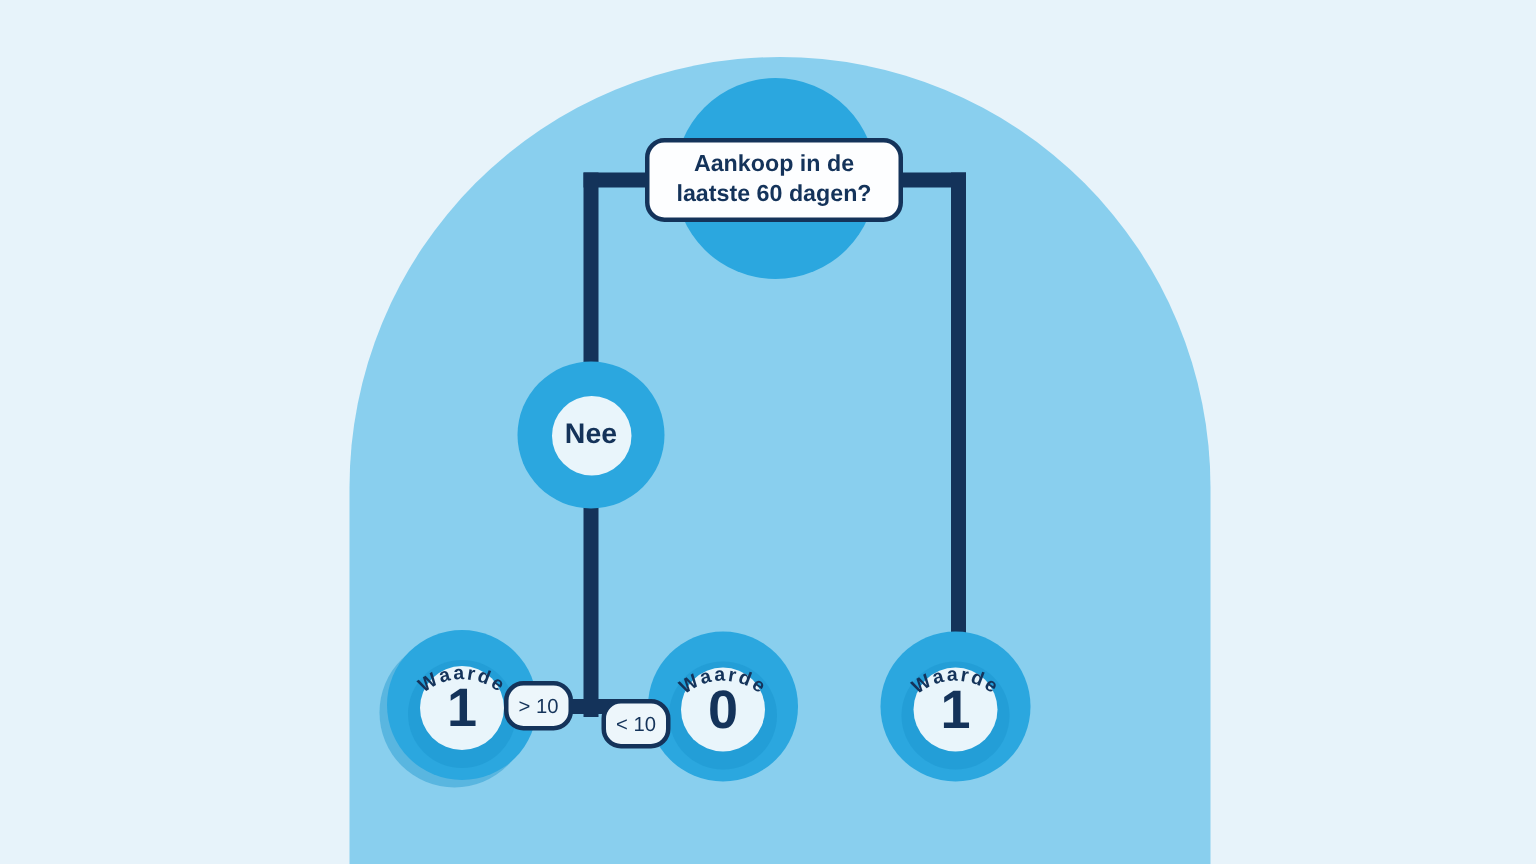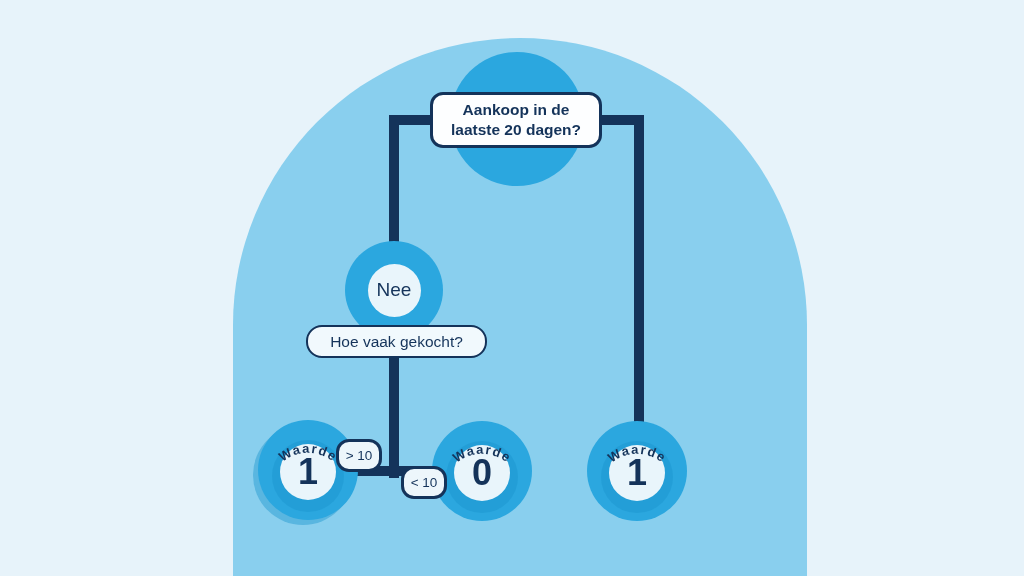--- a/index.html
+++ b/index.html
@@ -28,21 +28,21 @@
   .qbox.root{left:430px;top:92px;width:172px;height:56px;border-radius:13px;background:var(--box-bg);
         font-weight:bold;font-size:15.5px;line-height:1.3;}
   .qbox.sub{left:306px;top:325px;width:181px;height:33px;border-radius:16px;background:var(--subbox-bg);
         border-width:2.5px;font-size:15.5px;font-weight:normal;}
   .qline{display:block;}
 
   .node{position:absolute;width:98px;height:98px;border-radius:50%;background:var(--node-blue);
         display:flex;align-items:center;justify-content:center;}
   .node .node-inner{width:53px;height:53px;border-radius:50%;background:var(--node-inner);
         display:flex;align-items:center;justify-content:center;
-        font-weight:normal;font-size:19px;color:var(--navy);}
+        font-weight:bold;font-size:19px;color:var(--navy);}
   .node.nee{left:345px;top:241px;}
   .node.ja{left:589px;top:241px;}
 
   .leaf{position:absolute;width:100px;height:100px;}
   .leaf .leaf-outer{position:absolute;inset:0;border-radius:50%;background:var(--node-blue);}
   .leaf .leaf-back{position:absolute;left:-5px;top:5px;width:100px;height:100px;border-radius:50%;
         background:var(--leaf-ring);opacity:.45;}
   .leaf .leaf-ring{position:absolute;left:14px;top:20px;width:72px;height:72px;border-radius:50%;
         background:var(--leaf-ring);opacity:.55;}
   .leaf .leaf-inner{position:absolute;left:22px;top:24px;width:56px;height:56px;border-radius:50%;
@@ -51,21 +51,21 @@
   .leaf svg.arc{position:absolute;inset:0;width:100px;height:100px;overflow:visible;}
   .leaf svg.arc text{font-family:"Liberation Sans",sans-serif;font-size:13px;font-weight:bold;
         letter-spacing:1.5px;fill:var(--navy);}
   .leaf.l1{left:258px;top:420px;}
   .leaf.l2{left:432px;top:421px;}
   .leaf.l3{left:587px;top:421px;}
 
   .chip{position:absolute;width:46px;height:33px;border:3px solid var(--navy);border-radius:13px;
         background:var(--chip-bg);color:var(--navy);font-size:13.5px;
         display:flex;align-items:center;justify-content:center;}
-  .chip.gt{left:336px;top:439px;}
+  .chip.gt{left:336px;top:454px;}
   .chip.lt{left:401px;top:454px;margin-top:12px;}
 </style>
 </head>
 <body>
 
 <div class="stage">
 
   <div class="arch"></div>
 
   <div class="top-circle"></div>
@@ -111,26 +111,23 @@
     <svg class="arc" viewBox="0 0 100 100">
       <defs>
           <path id="arc2" d="M 12,63 A 39,39 0 0 1 88,63" fill="none"></path>
         </defs>
       <text><textPath href="#arc2" startOffset="50%" text-anchor="middle">Waarde</textPath></text>
     </svg>
   </div>
 
   <div class="qbox root">
     <span class="qline">Aankoop in de</span>
-    <span class="qline">laatste 20 dagen?</span>
+    <span class="qline">laatste 60 dagen?</span>
   </div>
 
-  <div class="qbox sub">
-    <span>Hoe vaak gekocht?</span>
-  </div>
 
   <div class="chip gt">
     <span>&gt; 10</span>
   </div>
   <div class="chip lt">
     <span>&lt; 10</span>
   </div>
 
 </div>
 

